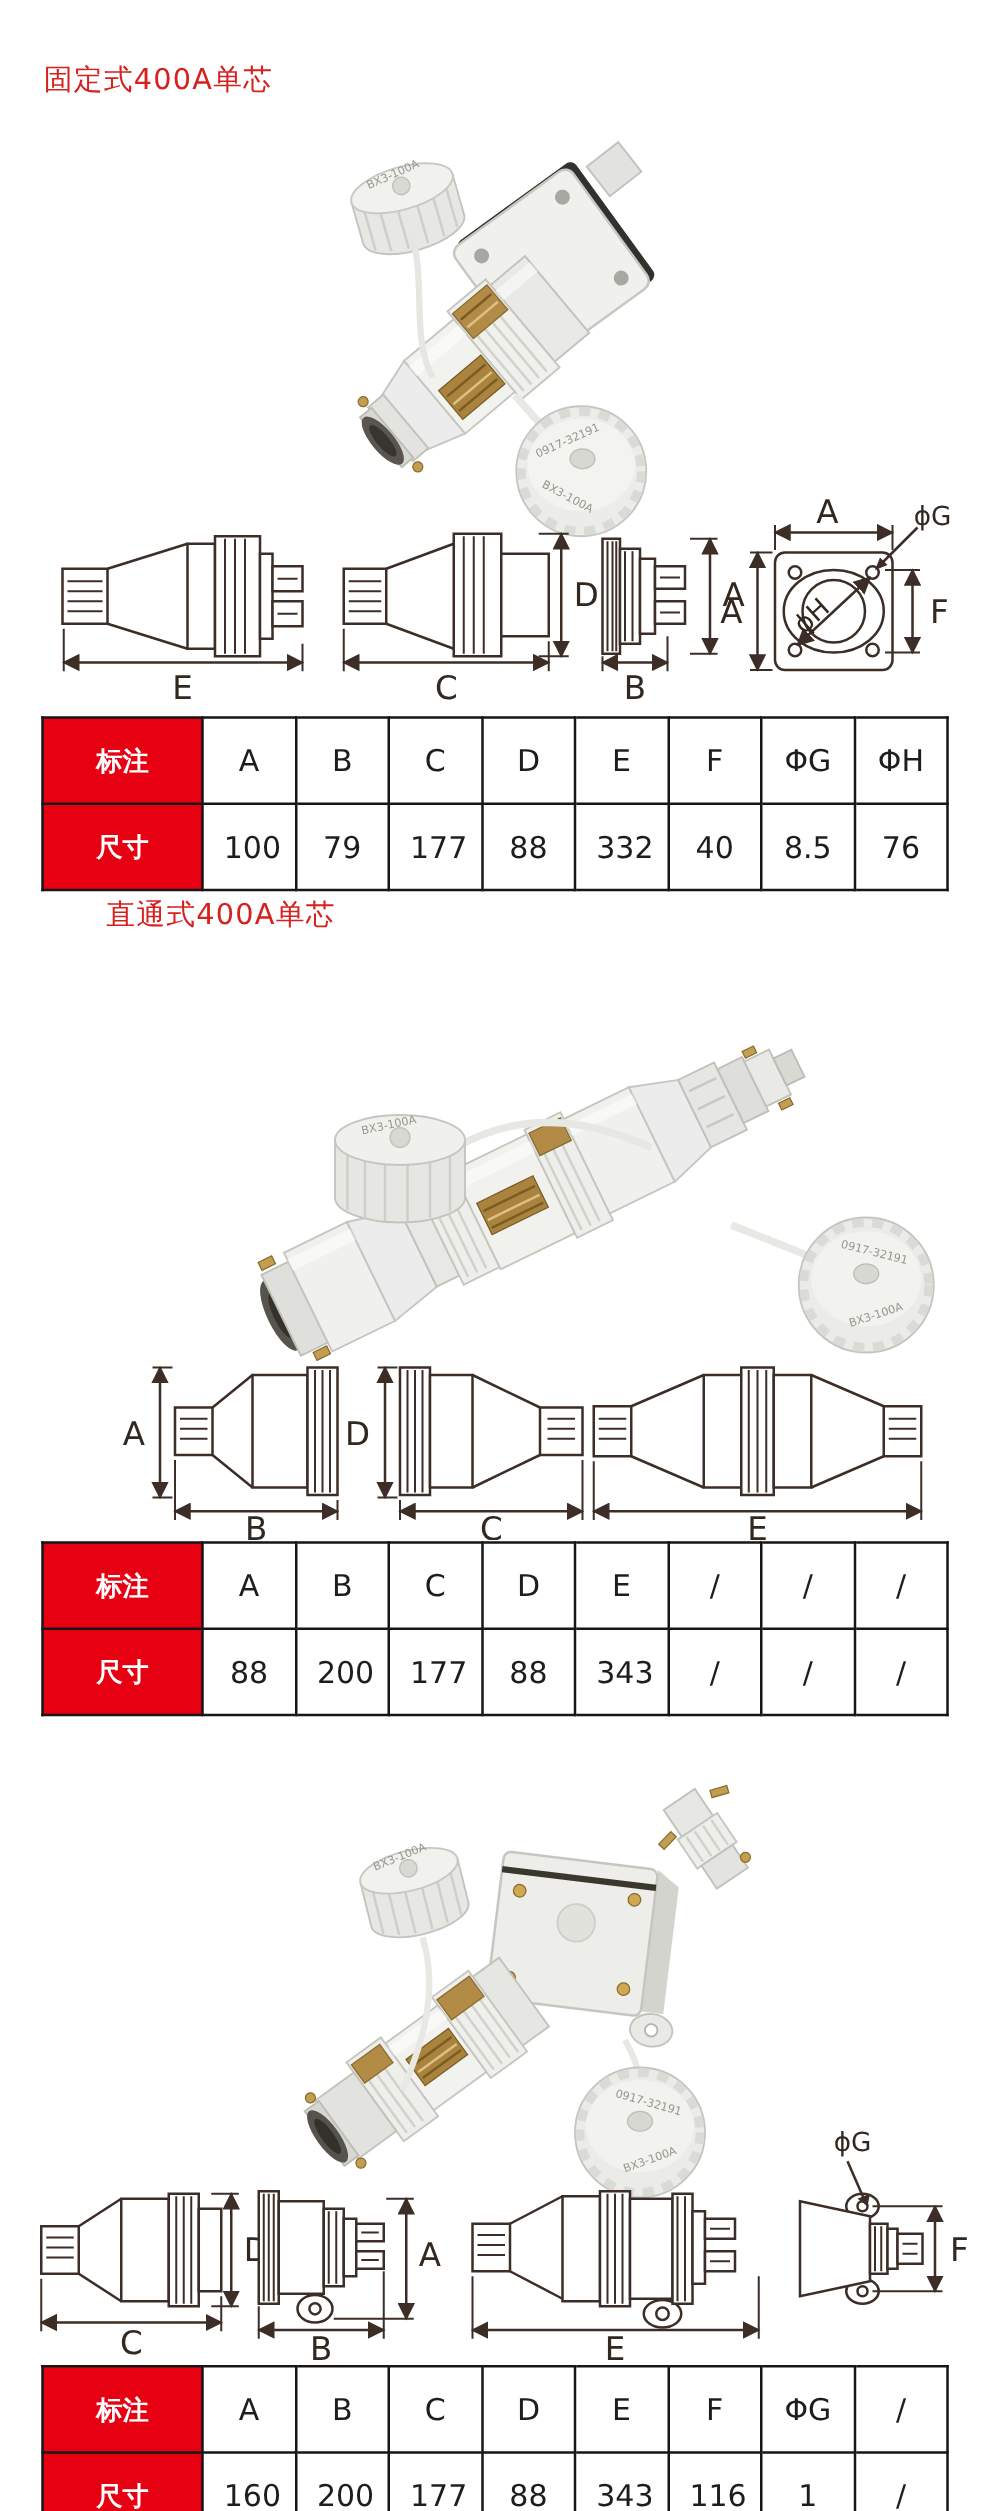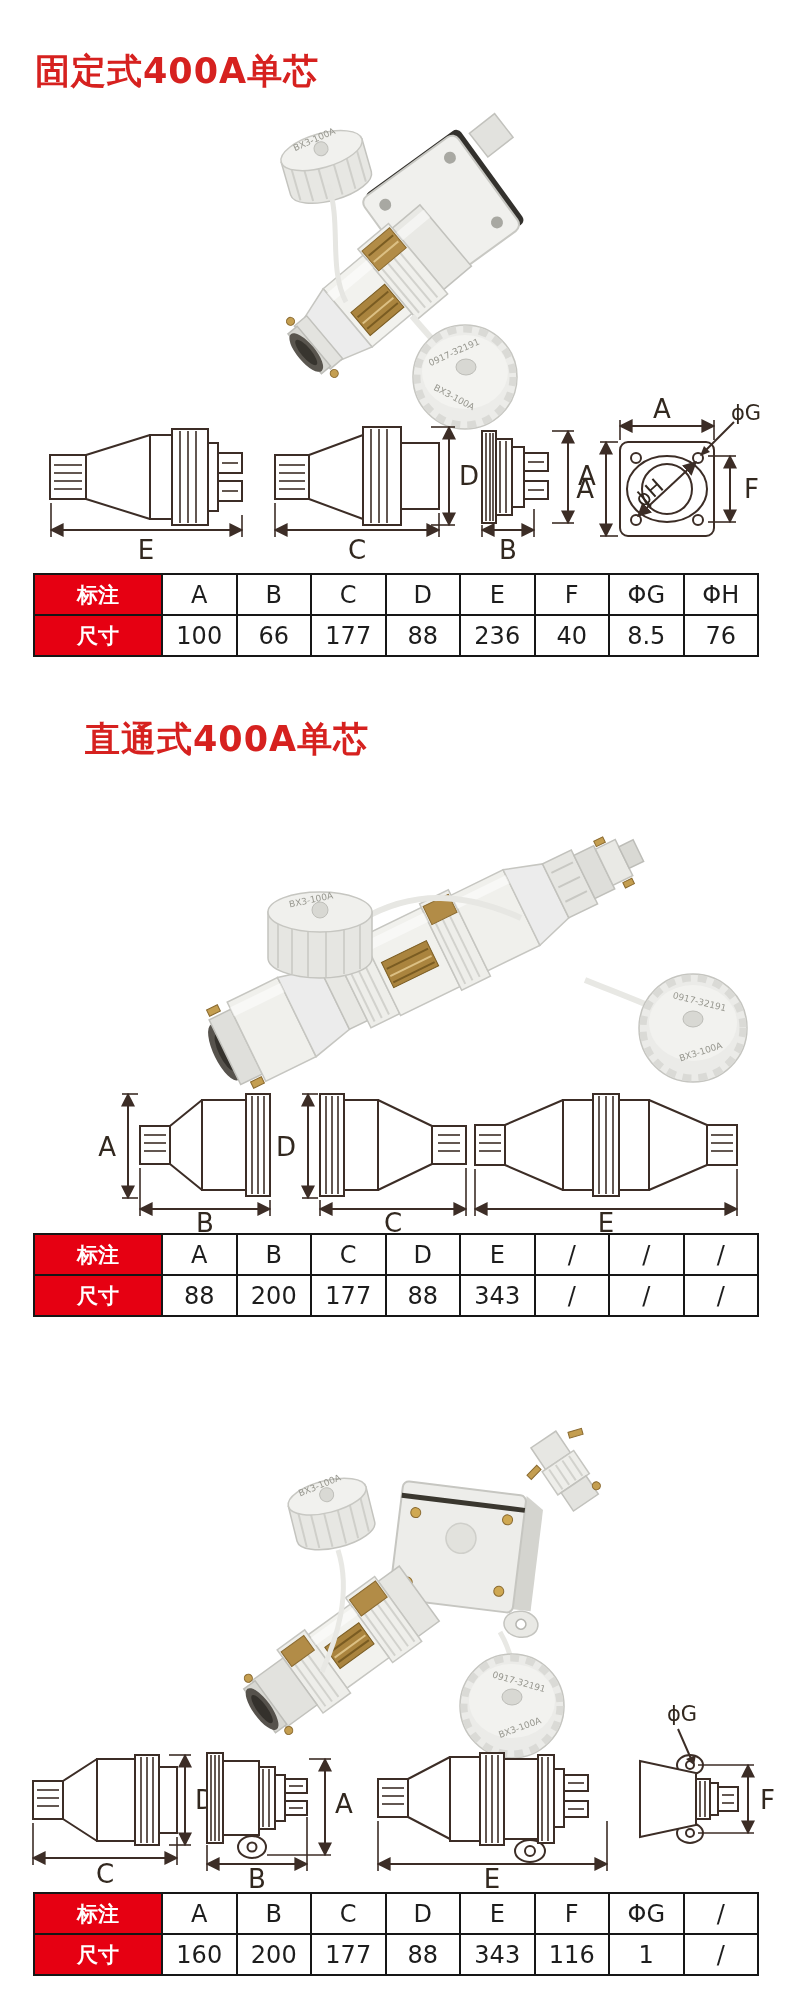--- a/index.html
+++ b/index.html
@@ -1,20 +1,20 @@
 <!DOCTYPE html>
 <html><head>
 <meta charset="utf-8">
 <style>
   html,body{margin:0;padding:0;background:#ffffff;}
   body{width:790px;height:2009px;position:relative;font-family:"DejaVu Sans",sans-serif;}
   .page{position:absolute;left:0;top:0;width:790px;height:2009px;background:#ffffff;overflow:hidden;}
-  .sec-title{position:absolute;font-weight:700;font-size:35px;color:#d6211f;letter-spacing:1px;white-space:nowrap;text-align:center;}
+  .sec-title{position:absolute;font-weight:400;font-size:23px;color:#d6211f;letter-spacing:1px;white-space:nowrap;text-align:center;}
   .dim-table{position:absolute;left:33px;width:724px;border-collapse:collapse;table-layout:fixed;background:#ffffff;}
-  .dim-table th,.dim-table td{border:2px solid #161616;text-align:center;vertical-align:middle;height:35px;padding:2px;font-size:24px;color:#1d1d1d;font-weight:400;font-family:"DejaVu Sans",sans-serif;}
+  .dim-table th,.dim-table td{border:2px solid #161616;text-align:center;vertical-align:middle;height:35px;padding:16px;font-size:24px;color:#1d1d1d;font-weight:400;font-family:"DejaVu Sans",sans-serif;}
   .dim-table th{background:#e60012;color:#ffffff;font-size:21px;font-weight:700;}
   svg{position:absolute;}
   svg text{font-family:"DejaVu Sans",sans-serif;}
   .dln{stroke:#3c2d26;stroke-width:2;fill:none;}
   .dlnthin{stroke:#3c2d26;stroke-width:1.6;fill:none;}
   .dfill{fill:#ffffff;stroke:#3c2d26;stroke-width:2;}
   .dlabel{font-size:26px;fill:#32281f;}
   .dlabel-sm{font-size:21px;fill:#32281f;}
   .mark-txt{font-size:9px;fill:#97978f;}
 </style>
@@ -207,24 +207,24 @@
       <td>C</td>
       <td>D</td>
       <td>E</td>
       <td>F</td>
       <td>ΦG</td>
       <td>ΦH</td>
     </tr>
     <tr>
       <th>尺寸</th>
       <td>100</td>
-      <td>66</td>
+      <td>79</td>
       <td>177</td>
       <td>88</td>
-      <td>236</td>
+      <td>332</td>
       <td>40</td>
       <td>8.5</td>
       <td>76</td>
     </tr>
   </tbody>
     </table>
 
   <div class="sec-title" style="left:38px;top:716px;margin-left:47px;">直通式400A单芯</div>
 
   <svg style="left:115px;top:770px;" width="665" height="322" viewBox="0 0 665 322">

